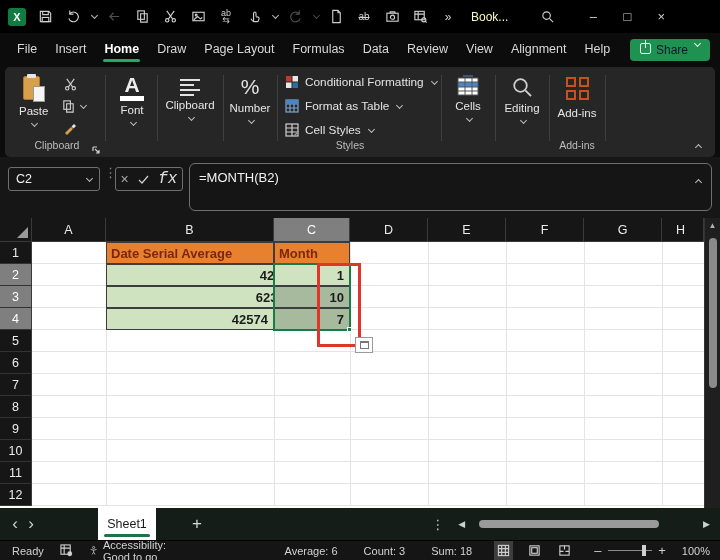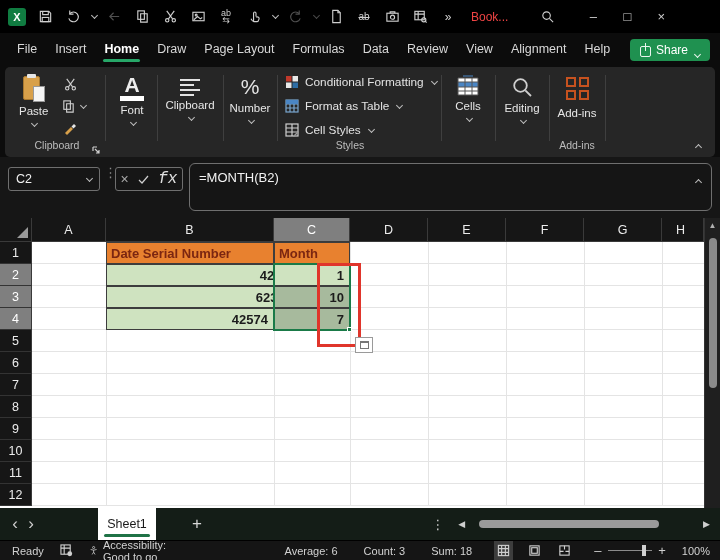--- a/index.html
+++ b/index.html
@@ -11,36 +11,36 @@
   .titlebar { position:absolute; left:0; top:0; width:720px; height:33px; background:#000;
     display:flex; align-items:center; gap:6px; padding:0 6px; }
   .tb-icon { width:22px; height:22px; display:flex; align-items:center; justify-content:center; color:#cfcfcf; flex:0 0 auto; }
   .tb-icon svg { width:15px; height:15px; }
   .dim { opacity:.38; }
   .xl-logo { width:18px; height:18px; background:#107c41; border-radius:3px; color:#fff; font-weight:bold; font-size:11px;
     display:flex; align-items:center; justify-content:center; }
   .chv { display:inline-block; width:5px; height:5px; border-right:1.3px solid #bdbdbd; border-bottom:1.3px solid #bdbdbd;
     transform:rotate(45deg); margin-left:2px; margin-top:-2px; }
   .chv.up { transform:rotate(225deg); margin-top:4px; }
-  .doc-title { color:#ef4444; font-size:12px; margin-left:6px; white-space:nowrap; }
+  .doc-title { color:#fef9c3; font-size:12px; margin-left:6px; white-space:nowrap; }
   .signin { background:#fff; color:#111; font-size:12px; padding:3px 14px; margin-left:10px; }
   .winctl { display:flex; gap:0; margin-left:12px; }
   .winctl .tb-icon { width:34px; font-size:13px; }
   .strike-ab { color:#cfcfcf; font-size:10px; text-decoration:line-through; }
   .replace-ab { color:#cfcfcf; font-size:9px; line-height:7px; text-align:center; }
 
   
   .tabrow { position:absolute; left:0; top:33px; width:720px; height:34px; background:#0c0c0c;
     display:flex; align-items:center; padding-left:8px; }
   .rtab { color:#d8d8d8; font-size:12.5px; padding:8px 9px 10px; position:relative; white-space:nowrap; }
   .rtab.active { color:#fff; font-weight:bold; }
   .rtab.active::after { content:""; position:absolute; left:8px; right:8px; bottom:4px; height:3px;
     background:#27a768; border-radius:2px; }
-  .share-btn { margin-left:auto; margin-right:10px; background:#1f9150; color:#ffffff; font-size:12px;
-    padding:4px 10px; border-radius:4px; display:flex; align-items:flex-end; gap:5px; }
+  .share-btn { margin-left:auto; margin-right:10px; background:#1f9150; color:#0f172a; font-size:12px;
+    padding:4px 10px; border-radius:4px; display:flex; align-items:flex-start; gap:5px; }
   .share-btn .chv { border-color:#eaf5ee; }
   .share-glyph { width:11px; height:11px; border:1.3px solid #eaf5ee; border-radius:2px; position:relative; }
   .share-glyph::after { content:""; position:absolute; left:4px; top:-4px; width:1.5px; height:8px; background:#eaf5ee; }
 
   
   .ribbon { position:absolute; left:5px; top:67px; width:710px; height:90px; background:#262626; border-radius:5px; }
   .rsep { position:absolute; top:8px; height:66px; width:1px; background:#3f3f3f; }
   .grp-label { position:absolute; top:72px; color:#bdbdbd; font-size:10.5px; text-align:center; }
   .bigbtn { position:absolute; display:flex; flex-direction:column; align-items:center; color:#e6e6e6; }
   .bigbtn .lab { font-size:11.5px; margin-top:3px; }
@@ -440,21 +440,21 @@
     <div>
       <div class="vline" style="left:106px;"></div>
         <div class="vline" style="left:274px;"></div>
       <div class="vline" style="left:350px;"></div>
         <div class="vline" style="left:428px;"></div>
       <div class="vline" style="left:506px;"></div>
         <div class="vline" style="left:584px;"></div>
       <div class="vline" style="left:662px;"></div>
     </div>
 
-    <div class="cell hdr" style="left:106px; top:24px; width:168px;">Date Serial Number</div>
+    <div class="cell hdr" style="left:106px; top:24px; width:168px;">Date Serial Average</div>
     <div class="cell hdr" style="left:274px; top:24px; width:76px;">Month</div>
     <div class="cell num" style="left:106px; top:46px; width:196px;">42370</div>
     <div class="cell num" style="left:106px; top:68px; width:192px;">62371</div>
     <div class="cell num" style="left:106px; top:90px; width:168px;">42574</div>
     <div class="cell num" style="left:274px; top:46px; width:76px;">1</div>
     <div class="cell num selnum" style="left:274px; top:68px; width:76px;">10</div>
     <div class="cell num selnum" style="left:274px; top:90px; width:76px;">7</div>
 
     <div class="selbox" style="left:273px; top:45px; width:78px; height:68px;"></div>
     <div class="fillhandle" style="left:347px; top:109px;"></div>

